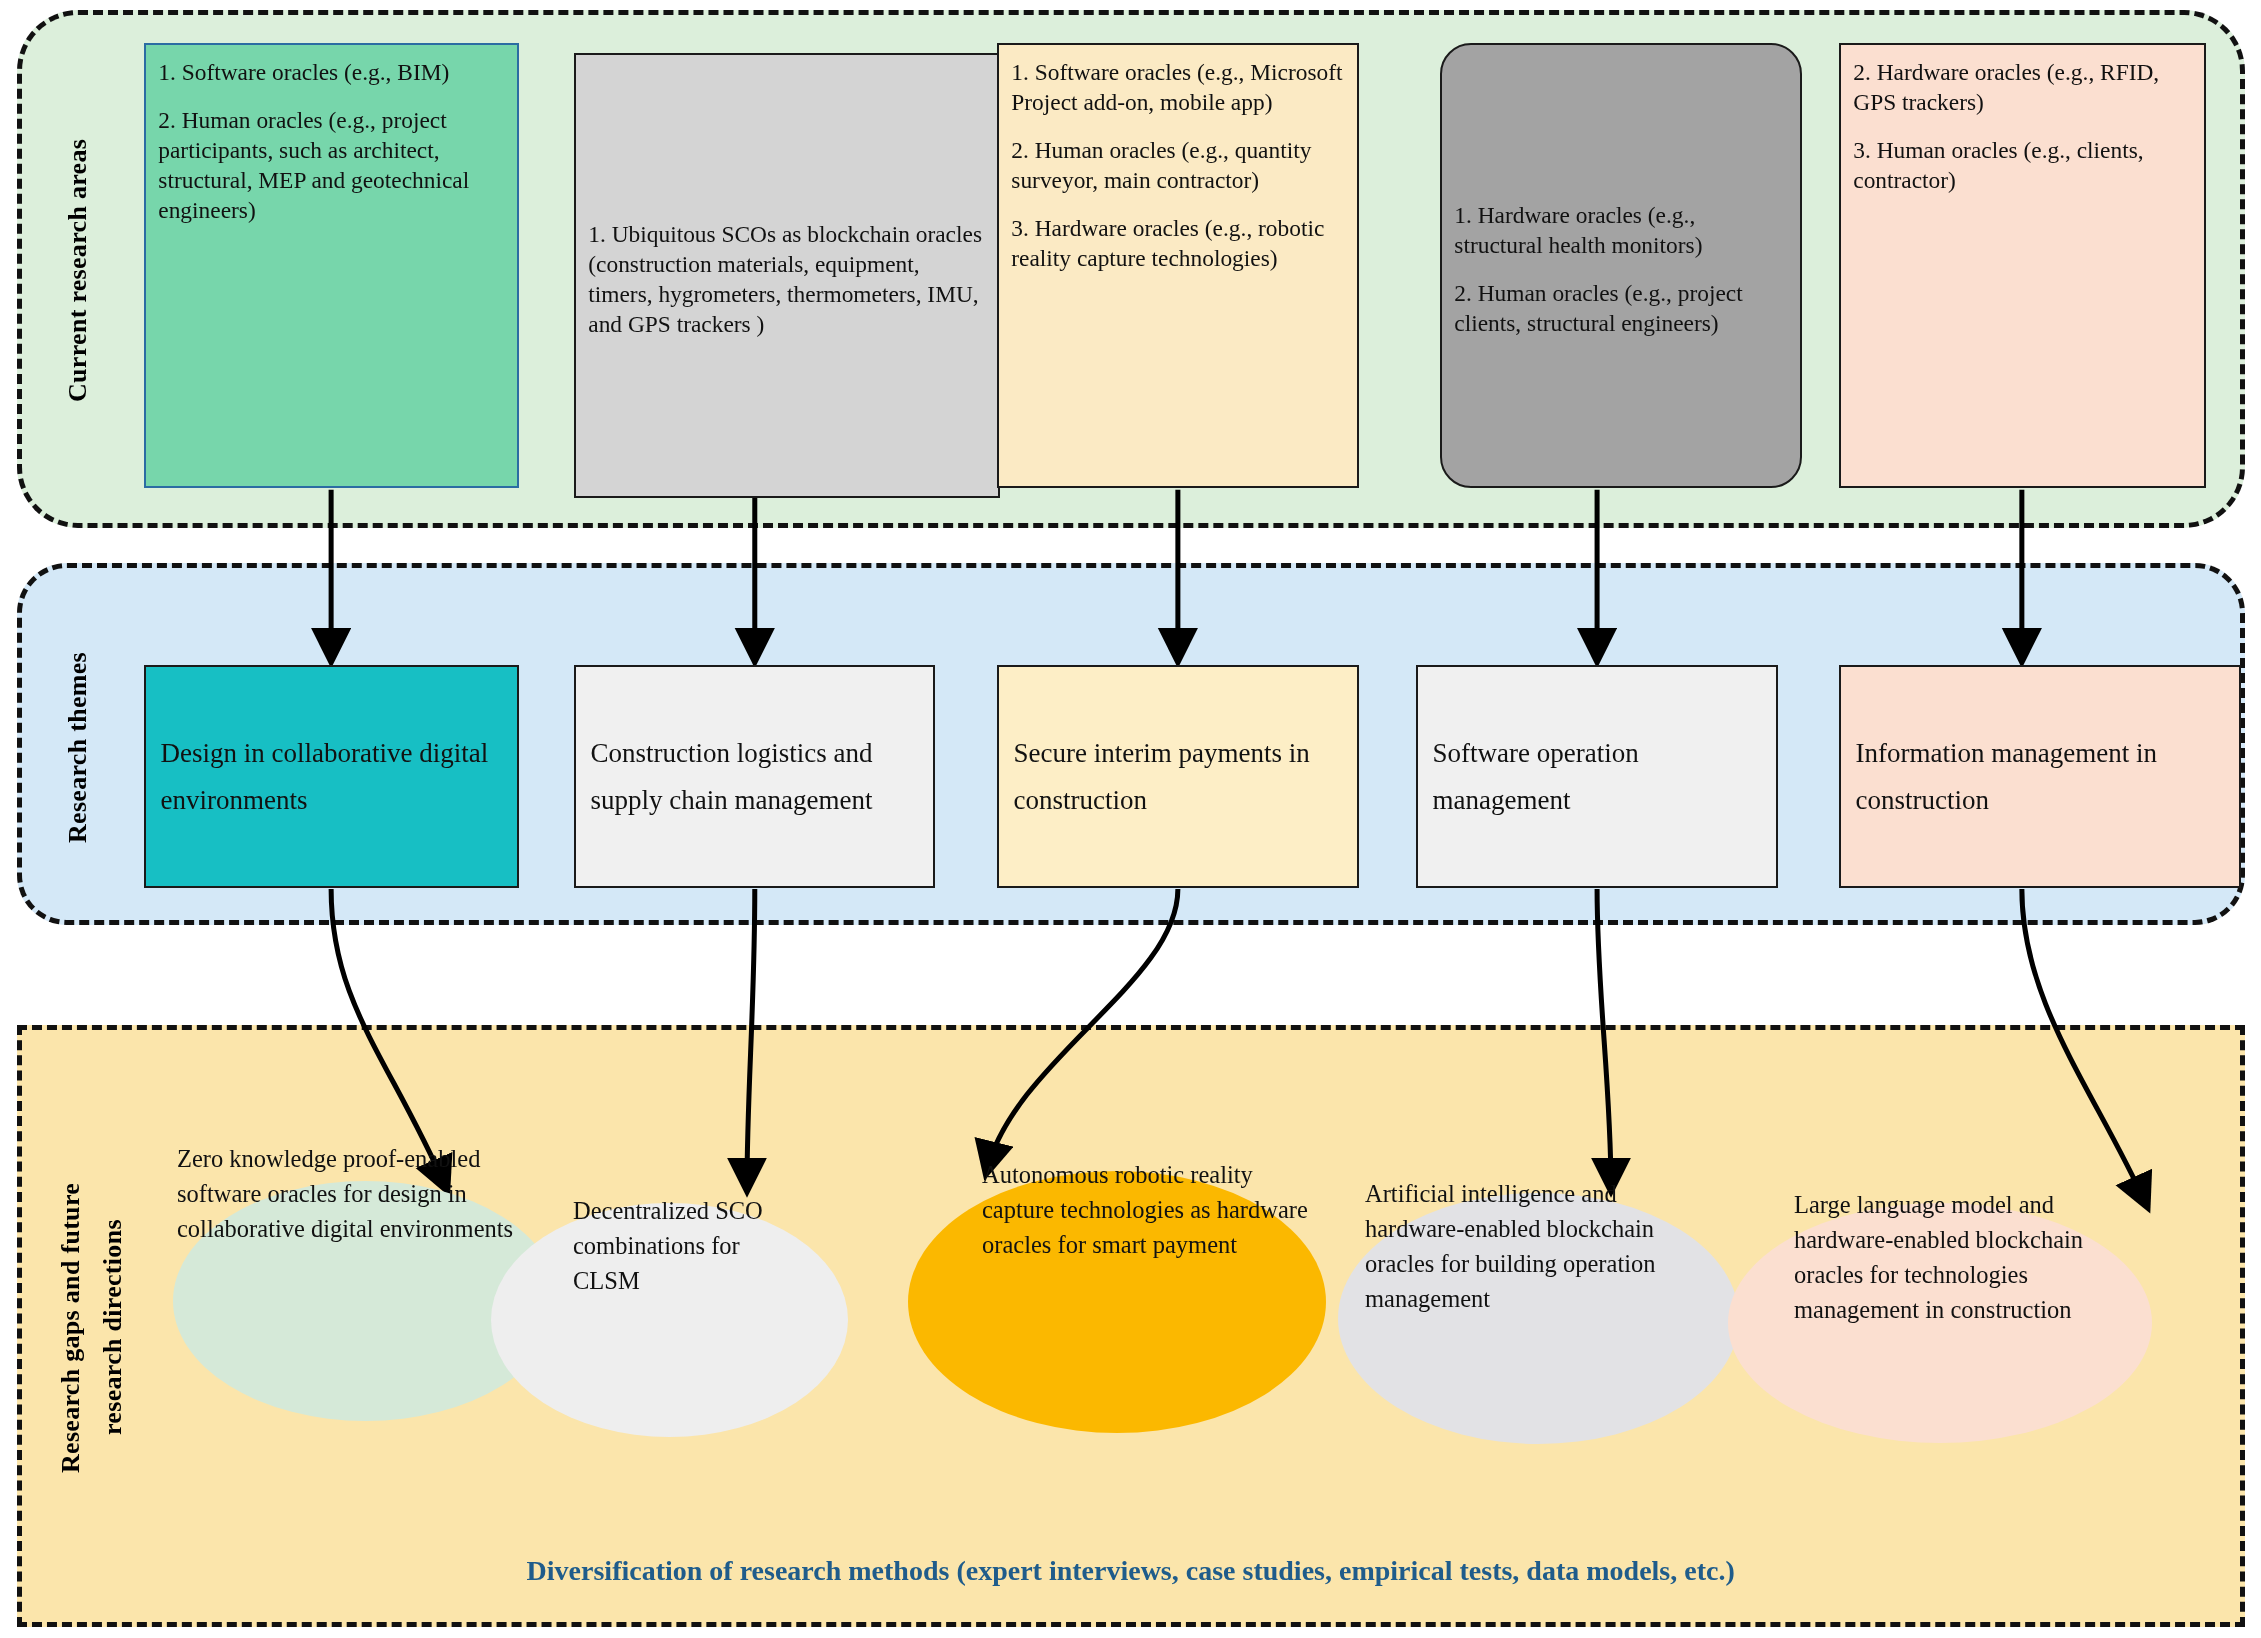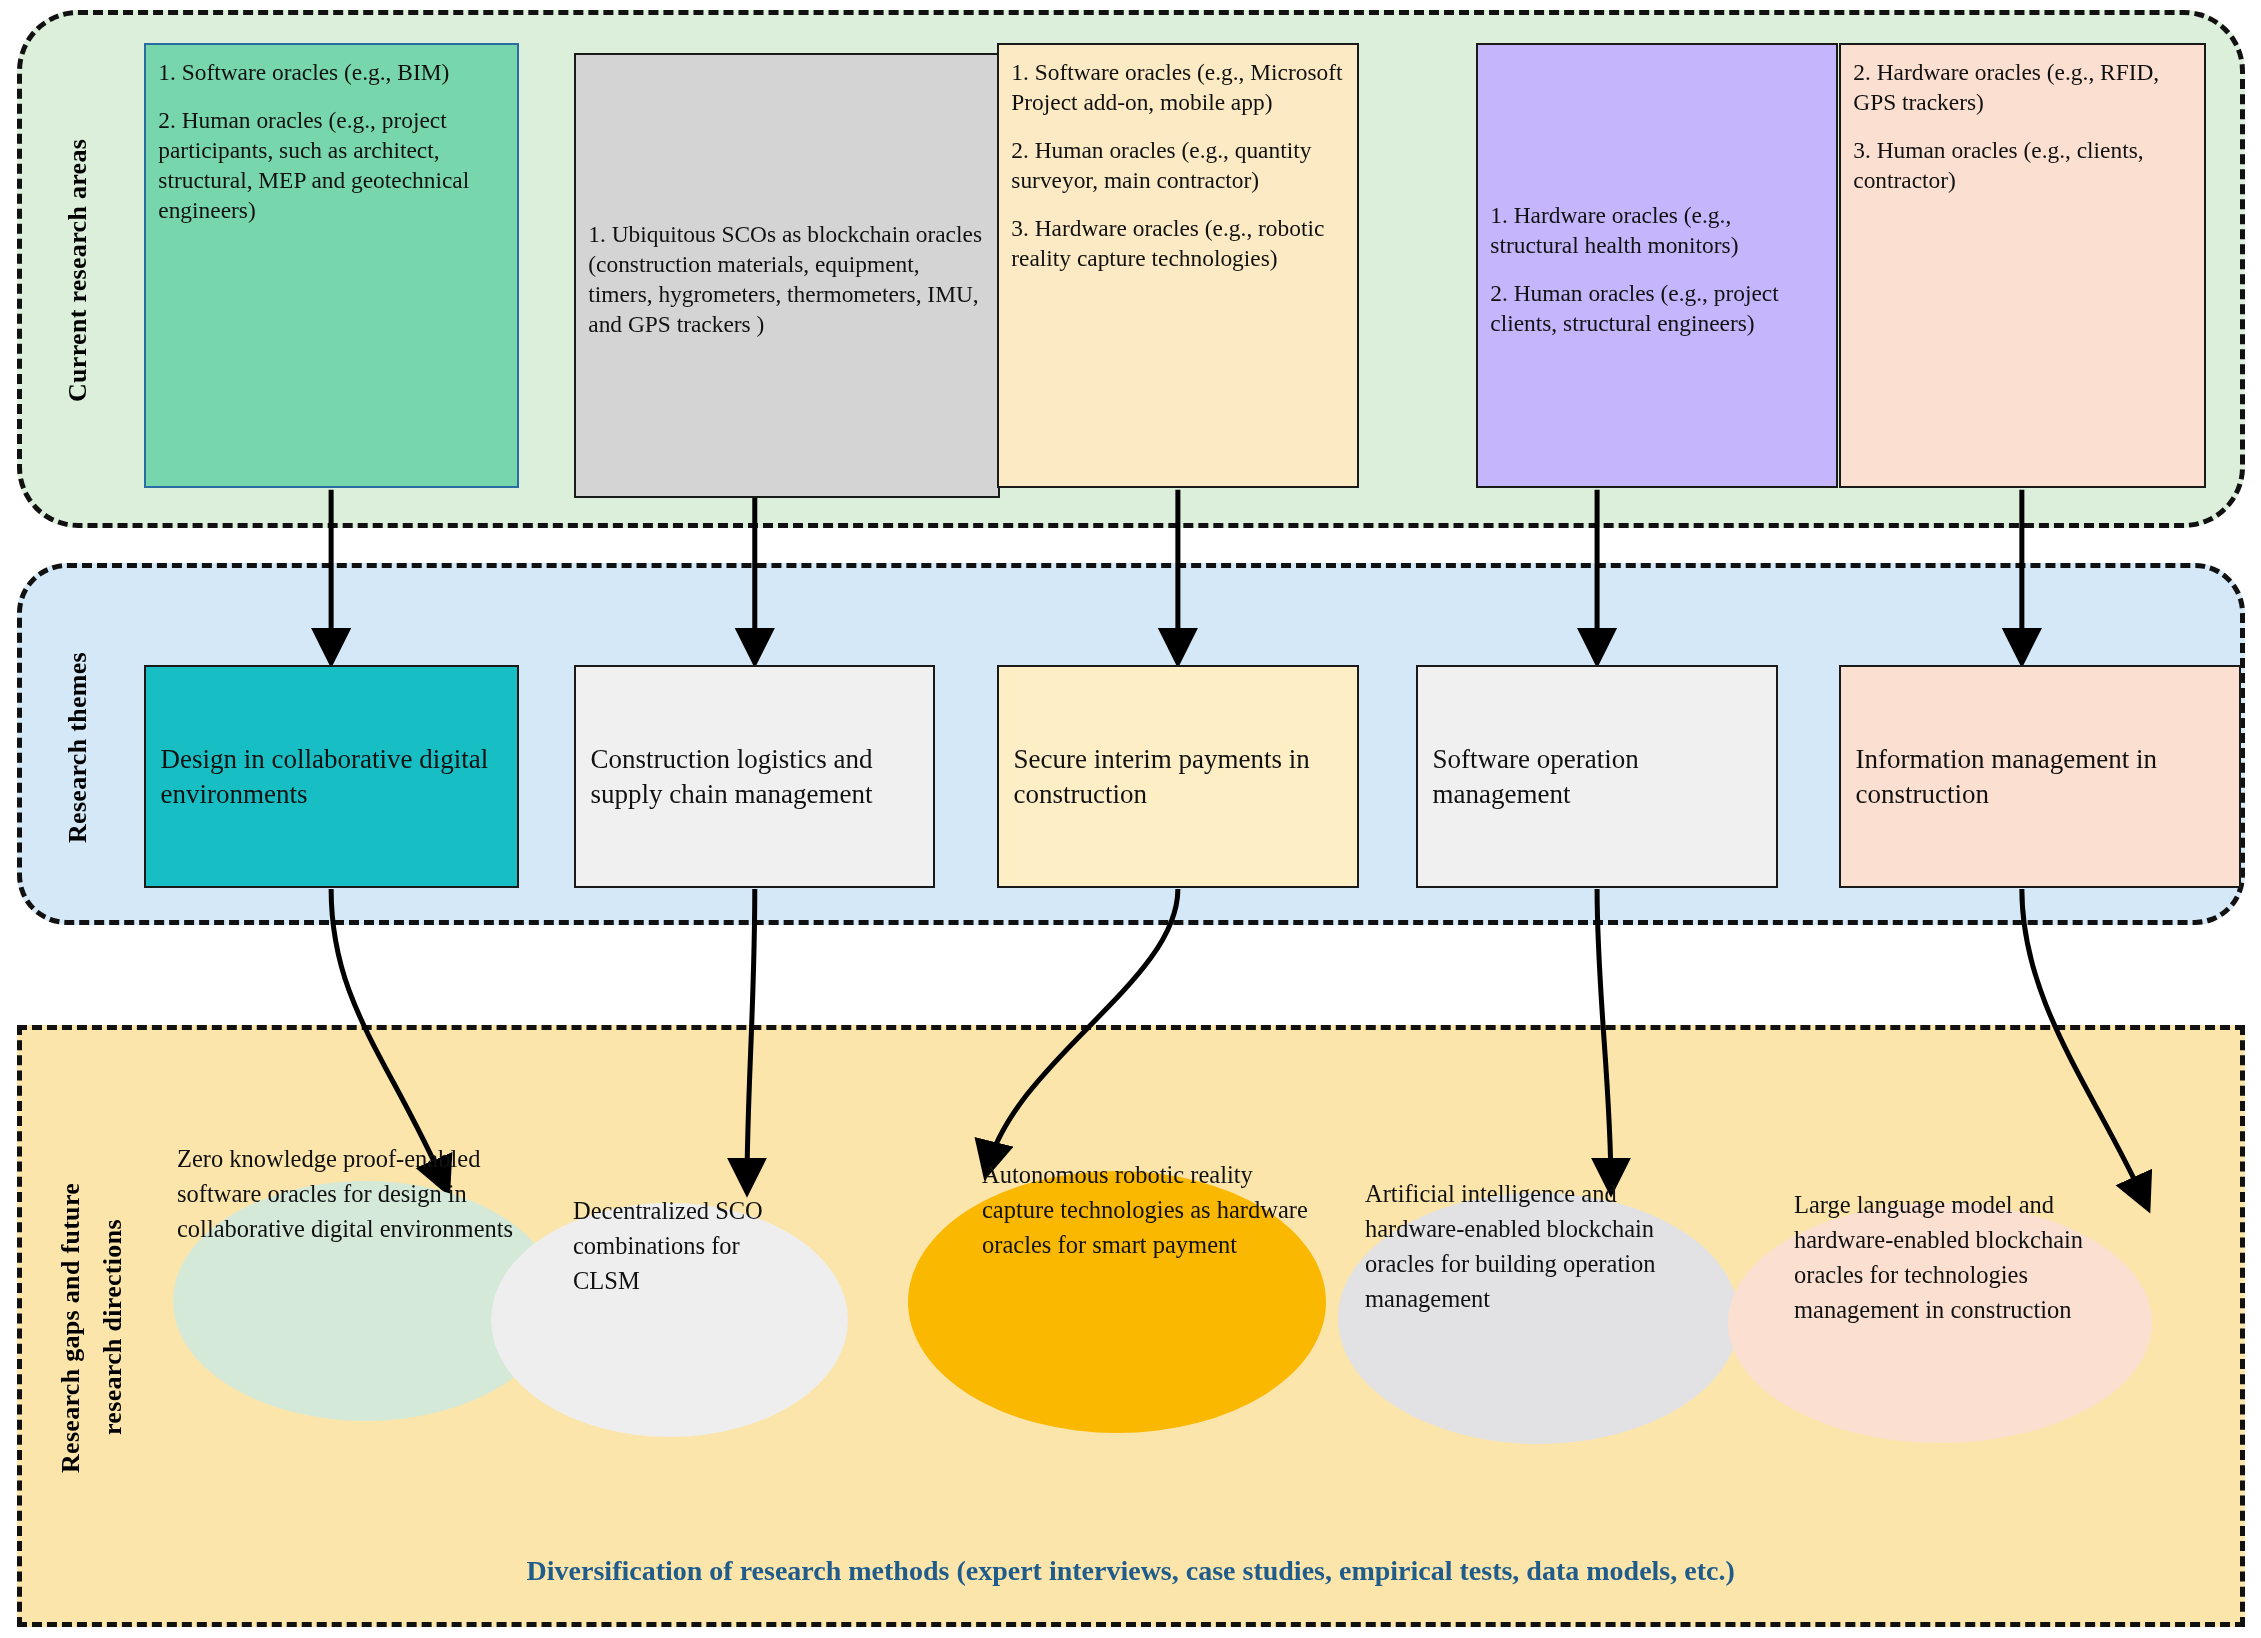--- a/index.html
+++ b/index.html
@@ -23,26 +23,26 @@
 
   
   .topbox{position:absolute;box-sizing:border-box;border:2.8px solid #1a1a1a;
           padding:12.3px 11px 5.6px 12.3px;font-size:23.4px;line-height:30px;color:#111;}
   .topbox .blk{margin-bottom:18px;}
   .topbox .blk:last-child{margin-bottom:0;}
 
   #tb0{left:144px;top:43px;width:375px;height:445px;background:#77d6ab;border:2.8px solid #2b6ca3;}
   #tb1{left:574px;top:53px;width:426px;height:445px;background:#d4d4d4;}
   #tb2{left:997px;top:43px;width:362px;height:445px;background:#fbeac4;}
-  #tb3{left:1476px;top:43px;width:362px;height:445px;background:#c4b5fd;}
+  #tb3{left:1440px;top:43px;width:362px;height:445px;background:#a3a3a3;border-radius:31px;}
   #tb4{left:1839px;top:43px;width:367px;height:445px;background:#fbdfd0;}
 
   
   .themebox{position:absolute;box-sizing:border-box;border:2.8px solid #1a1a1a;
-            padding:14.5px 14.5px;font-size:27px;line-height:35px;color:#111;
+            padding:14.5px 14.5px;font-size:27px;line-height:47px;color:#111;
             display:flex;align-items:center;justify-content:flex-end;}
   #th0{left:144px;top:665px;width:375px;height:223px;background:#17bfc4;}
   #th1{left:574px;top:665px;width:361px;height:223px;background:#f0f0f0;}
   #th2{left:997px;top:665px;width:362px;height:223px;background:#fdeec6;}
   #th3{left:1416px;top:665px;width:362px;height:223px;background:#f0f0f0;}
   #th4{left:1839px;top:665px;width:402px;height:223px;background:#fbdfd0;}
 
   
   .ellipse{position:absolute;border-radius:50%;}
   #el0{left:173px;top:1181px;width:385px;height:240px;background:#d5e9d8;}

